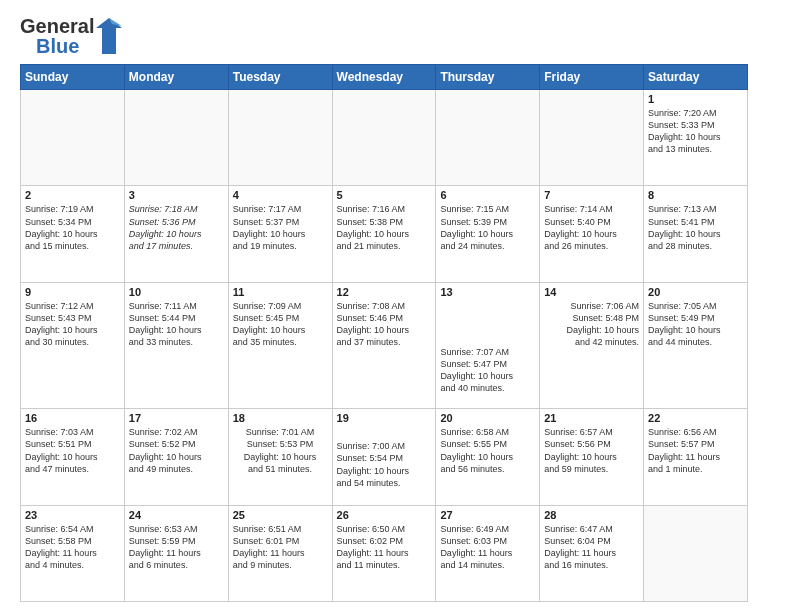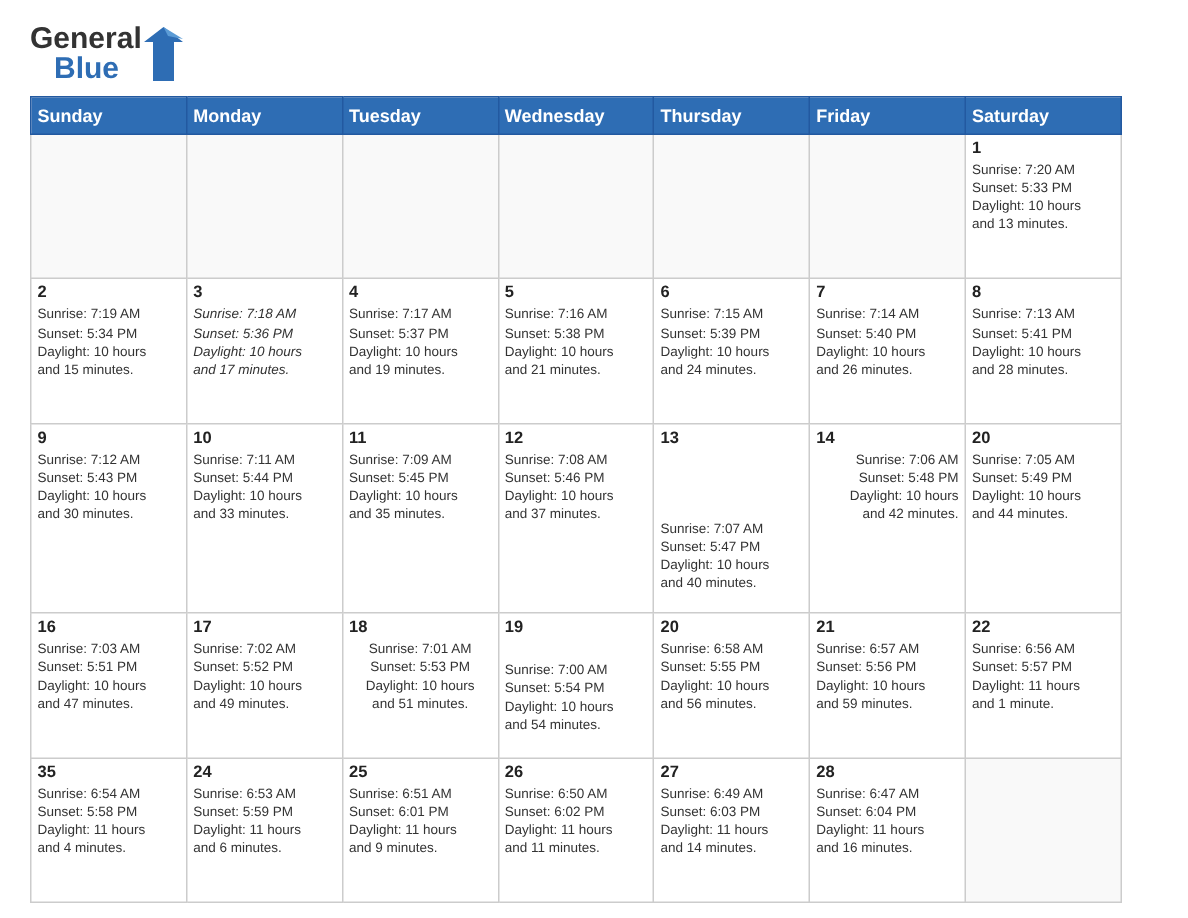--- a/index.html
+++ b/index.html
@@ -283,21 +283,21 @@
           <td>
             <div class="day-number">22</div>
             <div class="day-info" style="white-space: pre-line;">Sunrise: 6:56 AM
 Sunset: 5:57 PM
 Daylight: 11 hours
 and 1 minute.</div>
           </td>
         </tr>
         <tr>
           <td>
-            <div class="day-number">35</div>
+            <div class="day-number">23</div>
             <div class="day-info" style="white-space: pre-line;">Sunrise: 6:54 AM
 Sunset: 5:58 PM
 Daylight: 11 hours
 and 4 minutes.</div>
           </td>
           <td>
             <div class="day-number">24</div>
             <div class="day-info" style="white-space: pre-line;">Sunrise: 6:53 AM
 Sunset: 5:59 PM
 Daylight: 11 hours

